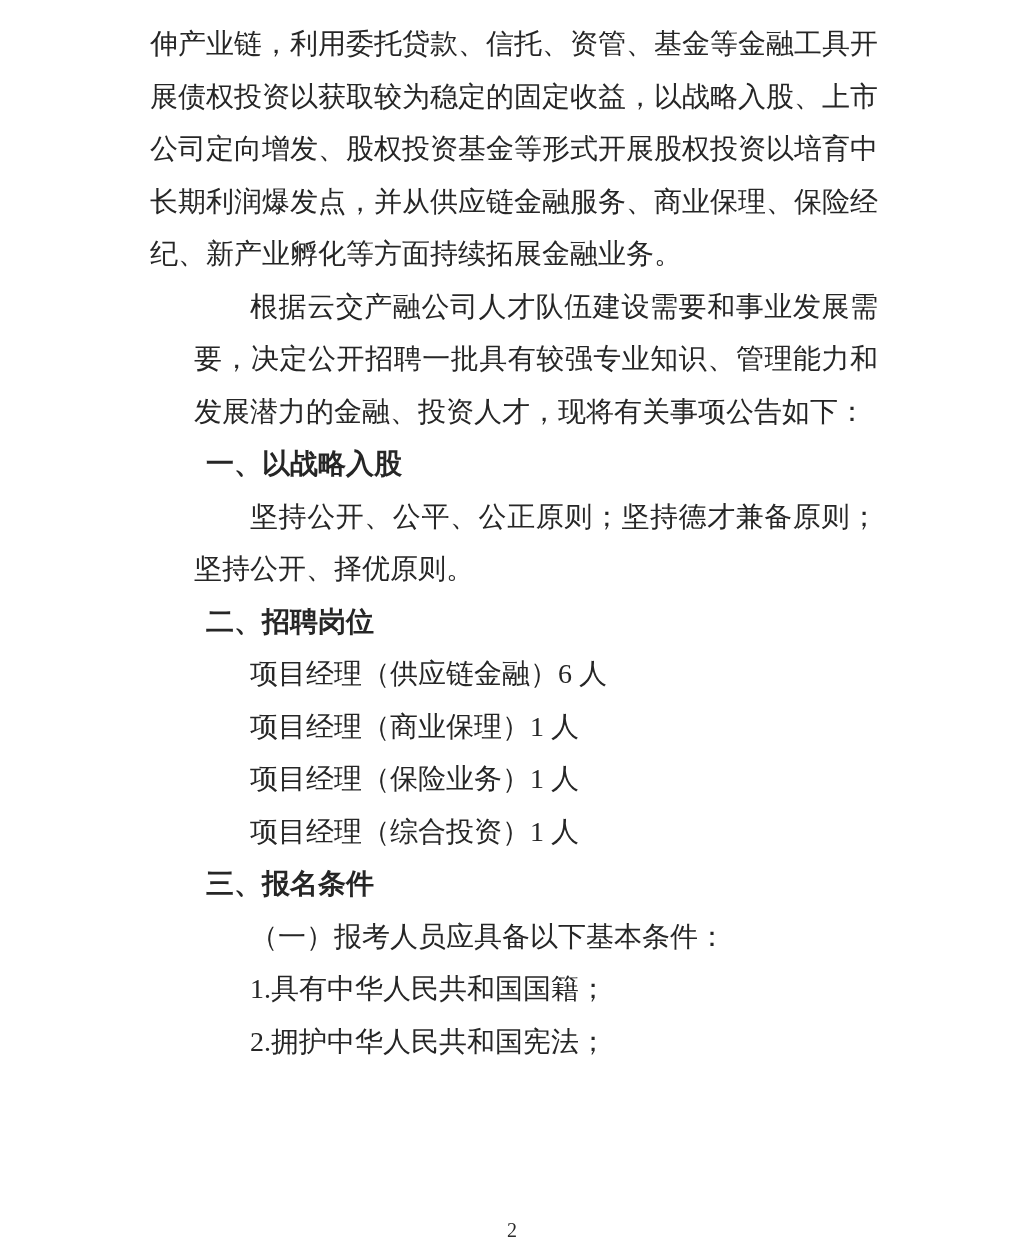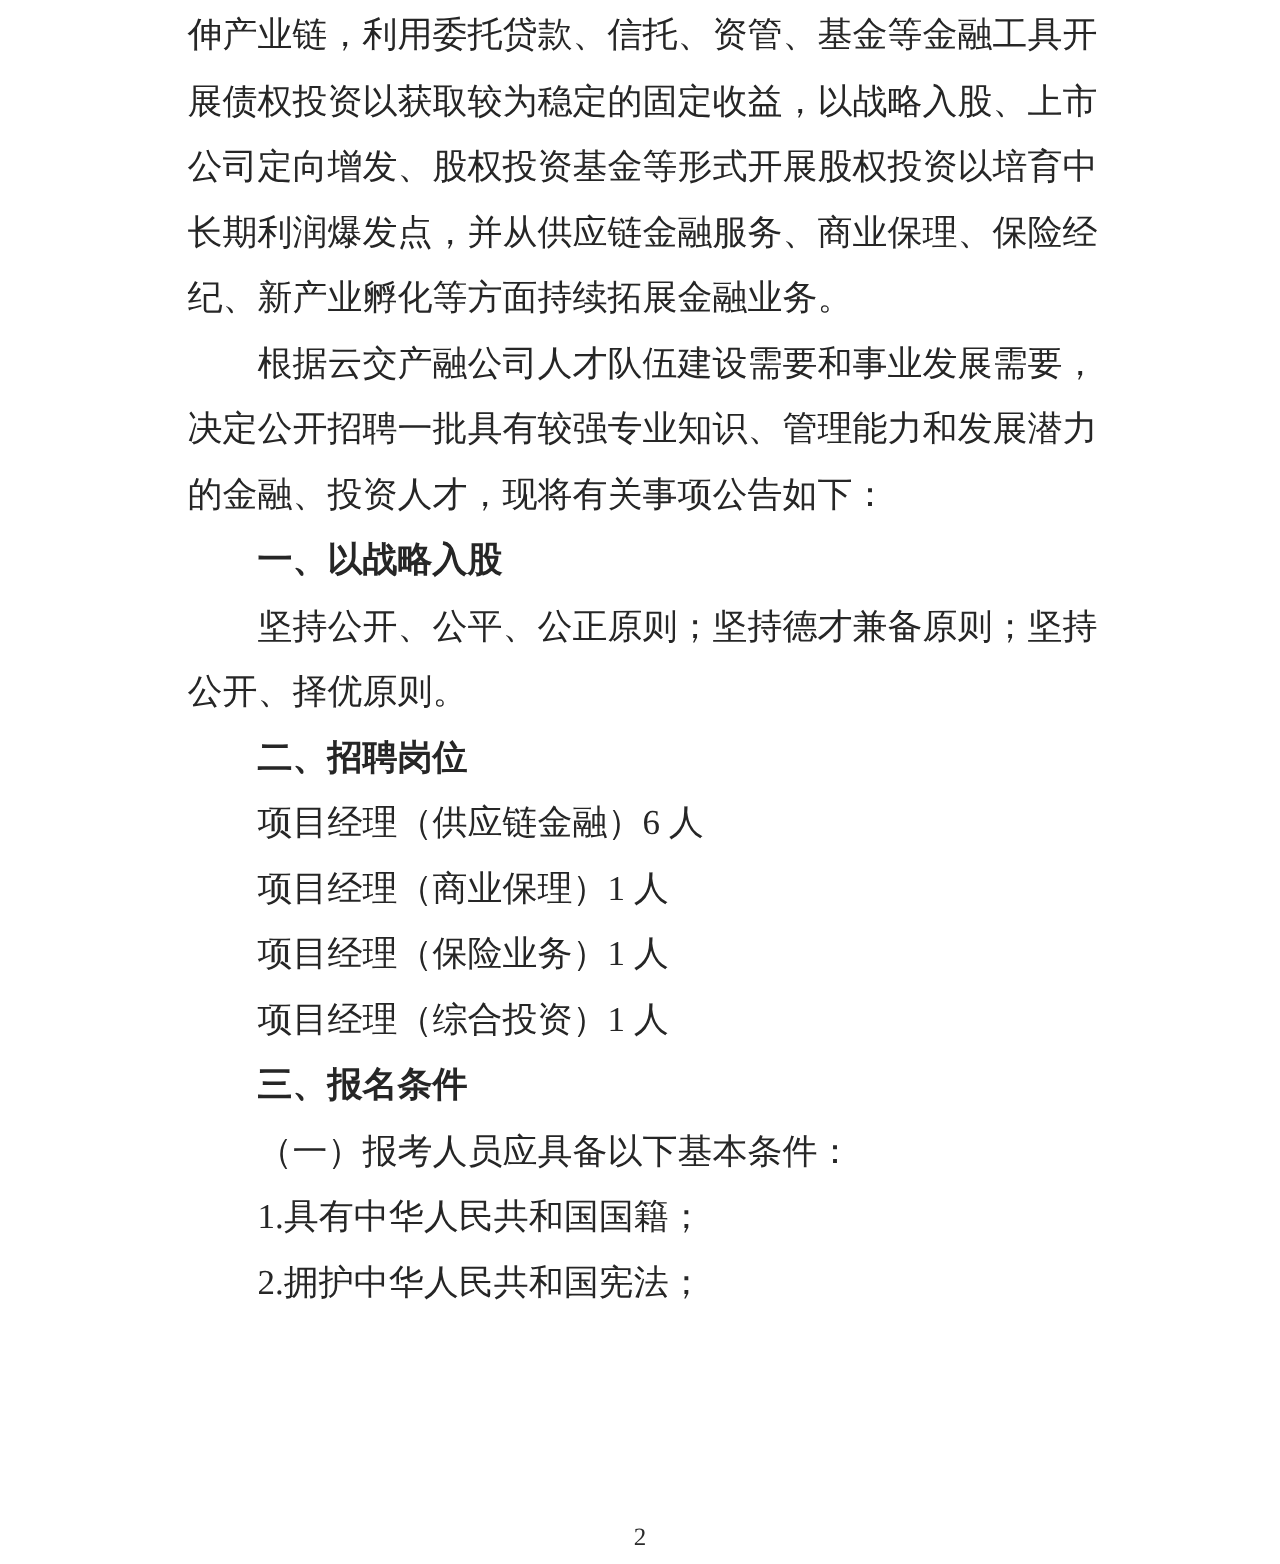--- a/index.html
+++ b/index.html
@@ -12,32 +12,33 @@
     width: 1024px;
     height: 1251px;
     background: #ffffff;
     font-family: "Liberation Serif", "DejaVu Serif", serif;
     color: #262626;
     overflow: hidden;
   }
   .content {
     position: absolute;
     left: 150px;
-    top: 3px;
+    top: 18px;
     width: 728px;
   }
   .para {
     margin: 0;
     font-size: 28px;
     line-height: 52.5px;
     text-align: justify;
     font-weight: 400;
   }
   .indent {
     text-indent: 56px;
+    margin-left: 44px;
   }
   .heading {
     margin: 0;
     font-size: 28px;
     line-height: 52.5px;
     font-weight: 700;
     text-indent: 56px;
     text-align: left;
   }
   .page-number {

